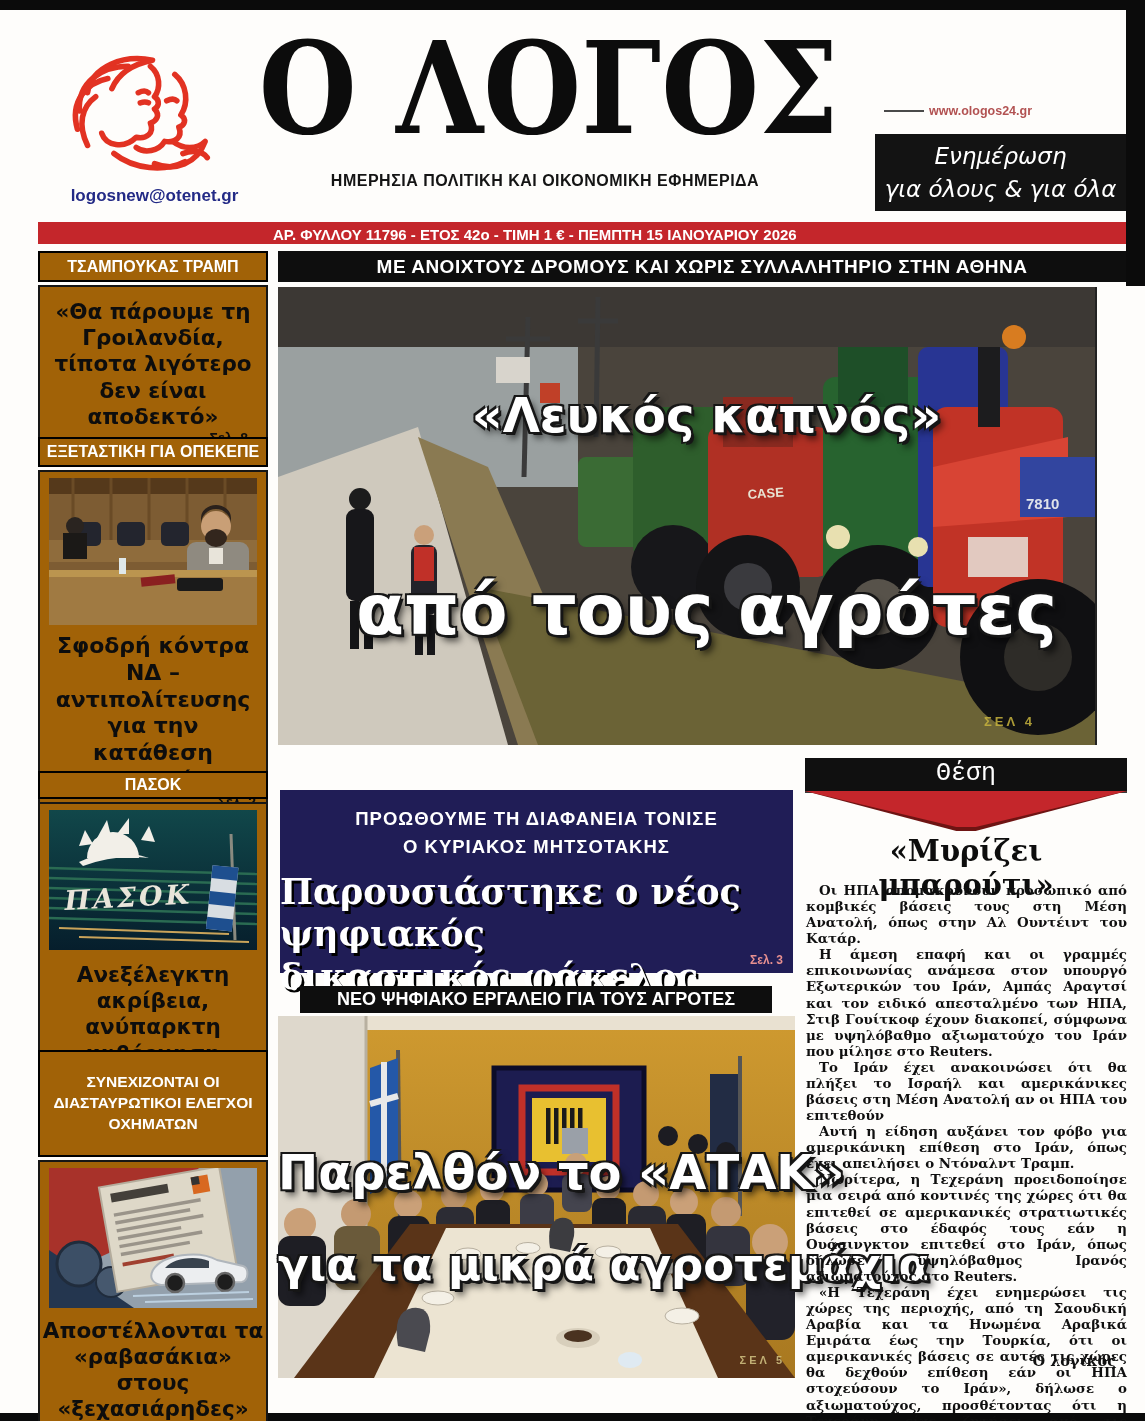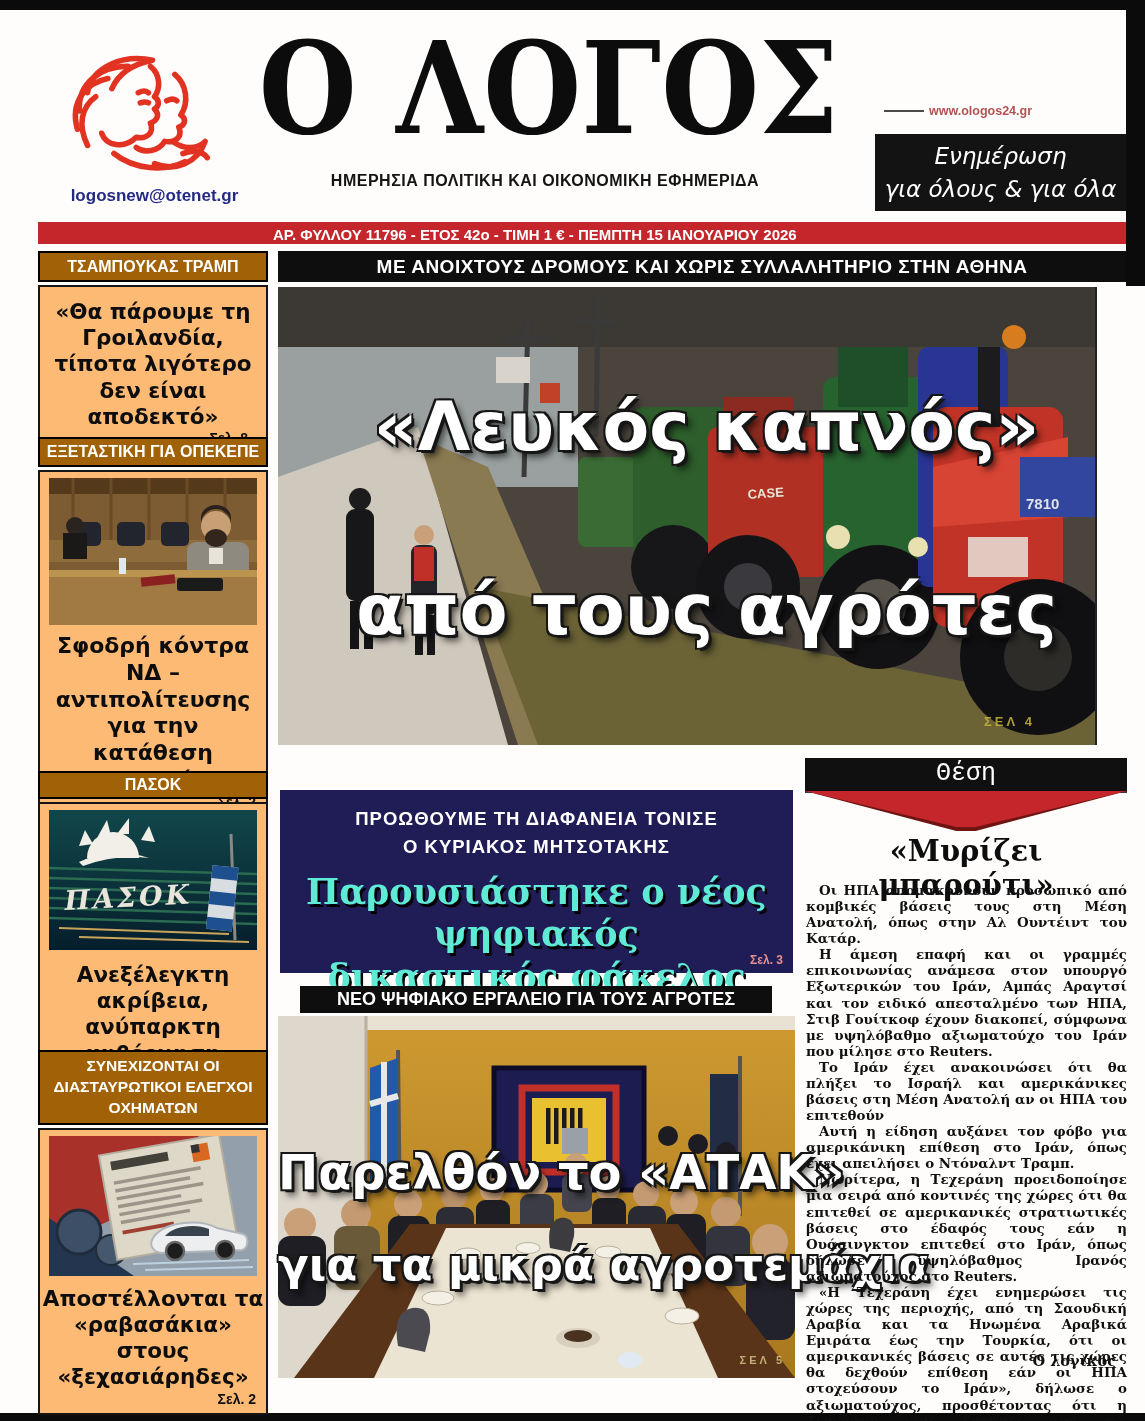--- a/index.html
+++ b/index.html
@@ -28,43 +28,43 @@
     font-family:"DejaVu Sans",sans-serif;}
   #issue-bar{left:38px;top:222px;width:1088px;height:22px;background:#c4262b;color:#fff;
     font-weight:bold;font-size:15px;line-height:25px;padding-left:235px;box-sizing:border-box;white-space:nowrap;}
   #top-banner{left:278px;top:251px;width:848px;height:31px;background:#0e0e0e;color:#fff;
     font-weight:bold;font-size:19px;text-align:center;line-height:31px;letter-spacing:.5px;}
 
   
   .sbox{position:absolute;left:38px;width:230px;}
   .khead{background:#a16207;border:2px solid #000;color:#fff;font-weight:bold;
     text-align:center;box-sizing:border-box;}
-  .sbody{border:2px solid #161616;background:#fdba74;margin-top:3px;box-sizing:border-box;
+  .sbody{border:2px solid #161616;background:#a16207;margin-top:3px;box-sizing:border-box;
     text-align:center;}
   .shead{font-family:"DejaVu Sans",sans-serif;font-weight:bold;color:#0d0d0d;line-height:1.22;}
   .spage{text-align:right;font-weight:bold;font-size:14px;padding-right:10px;color:#0d0d0d;}
   .simg{display:block;margin:6px auto 4px auto;}
 
   
   #lead-photo{left:278px;top:287px;width:817px;height:458px;border-right:2px solid #222;}
   .ph-head{position:absolute;left:0;right:0;text-align:center;color:#fff;
     font-family:"DejaVu Sans",sans-serif;font-weight:bold;
     text-shadow:-2px -2px 0 #161616,2px -2px 0 #161616,-2px 2px 0 #161616,3px 3px 0 #161616,5px 6px 7px rgba(0,0,0,.65);
     white-space:nowrap;}
-  #lead-h1{top:100px;font-size:68px;padding-left:40px;}
+  #lead-h1{top:100px;font-size:48px;padding-left:40px;}
   #lead-h2{top:282px;font-size:70px;padding-left:40px;}
   .ph-ref{position:absolute;font-weight:bold;letter-spacing:3px;}
   #lead-ref{right:60px;bottom:16px;color:#c7b33d;font-size:13px;opacity:.85;}
 
   
   #gov-box{left:280px;top:790px;width:513px;height:183px;background:#201d56;}
   #gov-kicker{margin-top:15px;color:#fff;font-weight:bold;font-size:18.5px;line-height:1.5;
     text-align:center;letter-spacing:1px;}
-  #gov-head{margin-top:10px;color:#5eead4;font-weight:bold;font-size:35px;line-height:1.22;
-    text-align:center;font-family:"DejaVu Serif",serif;text-shadow:2.5px 3px 0 #000;}
+  #gov-head{margin-top:10px;color:#ffffff;font-weight:bold;font-size:35px;line-height:1.22;
+    text-align:left;font-family:"DejaVu Serif",serif;text-shadow:2.5px 3px 0 #000;}
   #gov-ref{position:absolute;right:10px;bottom:6px;color:#e89090;font-size:12px;font-weight:bold;}
   #agro-bar{left:300px;top:986px;width:472px;height:27px;background:#0e0e0e;color:#fff;
     font-weight:bold;font-size:18px;text-align:center;line-height:27px;}
   #atak-photo{left:278px;top:1016px;width:517px;height:362px;}
   #atak-h1{top:128px;font-size:48px;}
   #atak-h2{top:222px;font-size:45px;}
   #atak-ref{right:10px;bottom:12px;color:#cdbd7e;font-size:11px;opacity:.9;}
 
   
   #thesi-bar{left:805px;top:758px;width:322px;height:33px;background:#101010;color:#fff;
@@ -206,21 +206,21 @@
           <rect x="160" y="82" width="26" height="13" fill="#1e4f8f"></rect>
           <rect x="160" y="108" width="26" height="12" fill="#1e4f8f"></rect>
         </g>
       </svg>
       <div class="shead" style="font-size:21.5px;padding:8px 2px 0 2px">Ανεξέλεγκτη ακρίβεια, ανύπαρκτη κυβέρνηση</div>
       <div class="spage">Σελ. 3</div>
     </div>
   </div>
 
   <div class="sbox" style="top:1050px">
-    <div class="khead" style="padding:4px 2px;font-size:15.5px;line-height:1.35">ΣΥΝΕΧΙΖΟΝΤΑΙ ΟΙ ΔΙΑΣΤΑΥΡΩΤΙΚΟΙ ΕΛΕΓΧΟΙ ΟΧΗΜΑΤΩΝ</div>
+    <div class="khead" style="padding:20px 2px;font-size:15.5px;line-height:1.35">ΣΥΝΕΧΙΖΟΝΤΑΙ ΟΙ ΔΙΑΣΤΑΥΡΩΤΙΚΟΙ ΕΛΕΓΧΟΙ ΟΧΗΜΑΤΩΝ</div>
     <div class="sbody" style="padding:0 0 6px 0">
       <svg class="simg" width="208" height="140" viewBox="0 0 208 140">
         <rect width="208" height="140" fill="#93a0ac"></rect>
         <polygon points="0,0 150,0 60,85 0,112" fill="#a8322a"></polygon>
         <polygon points="0,82 85,140 0,140" fill="#24364f"></polygon>
         <circle cx="30" cy="96" r="22" fill="#3c4f66" stroke="#202c3c" stroke-width="3"></circle>
         <circle cx="62" cy="114" r="15" fill="#46586e" stroke="#202c3c" stroke-width="2"></circle>
         <g transform="rotate(-10 120 60)">
           <rect x="58" y="8" width="122" height="106" fill="#ded8c8" stroke="#b4ac9c" stroke-width="2"></rect>
           <rect x="68" y="16" width="58" height="9" fill="#44403a"></rect>

